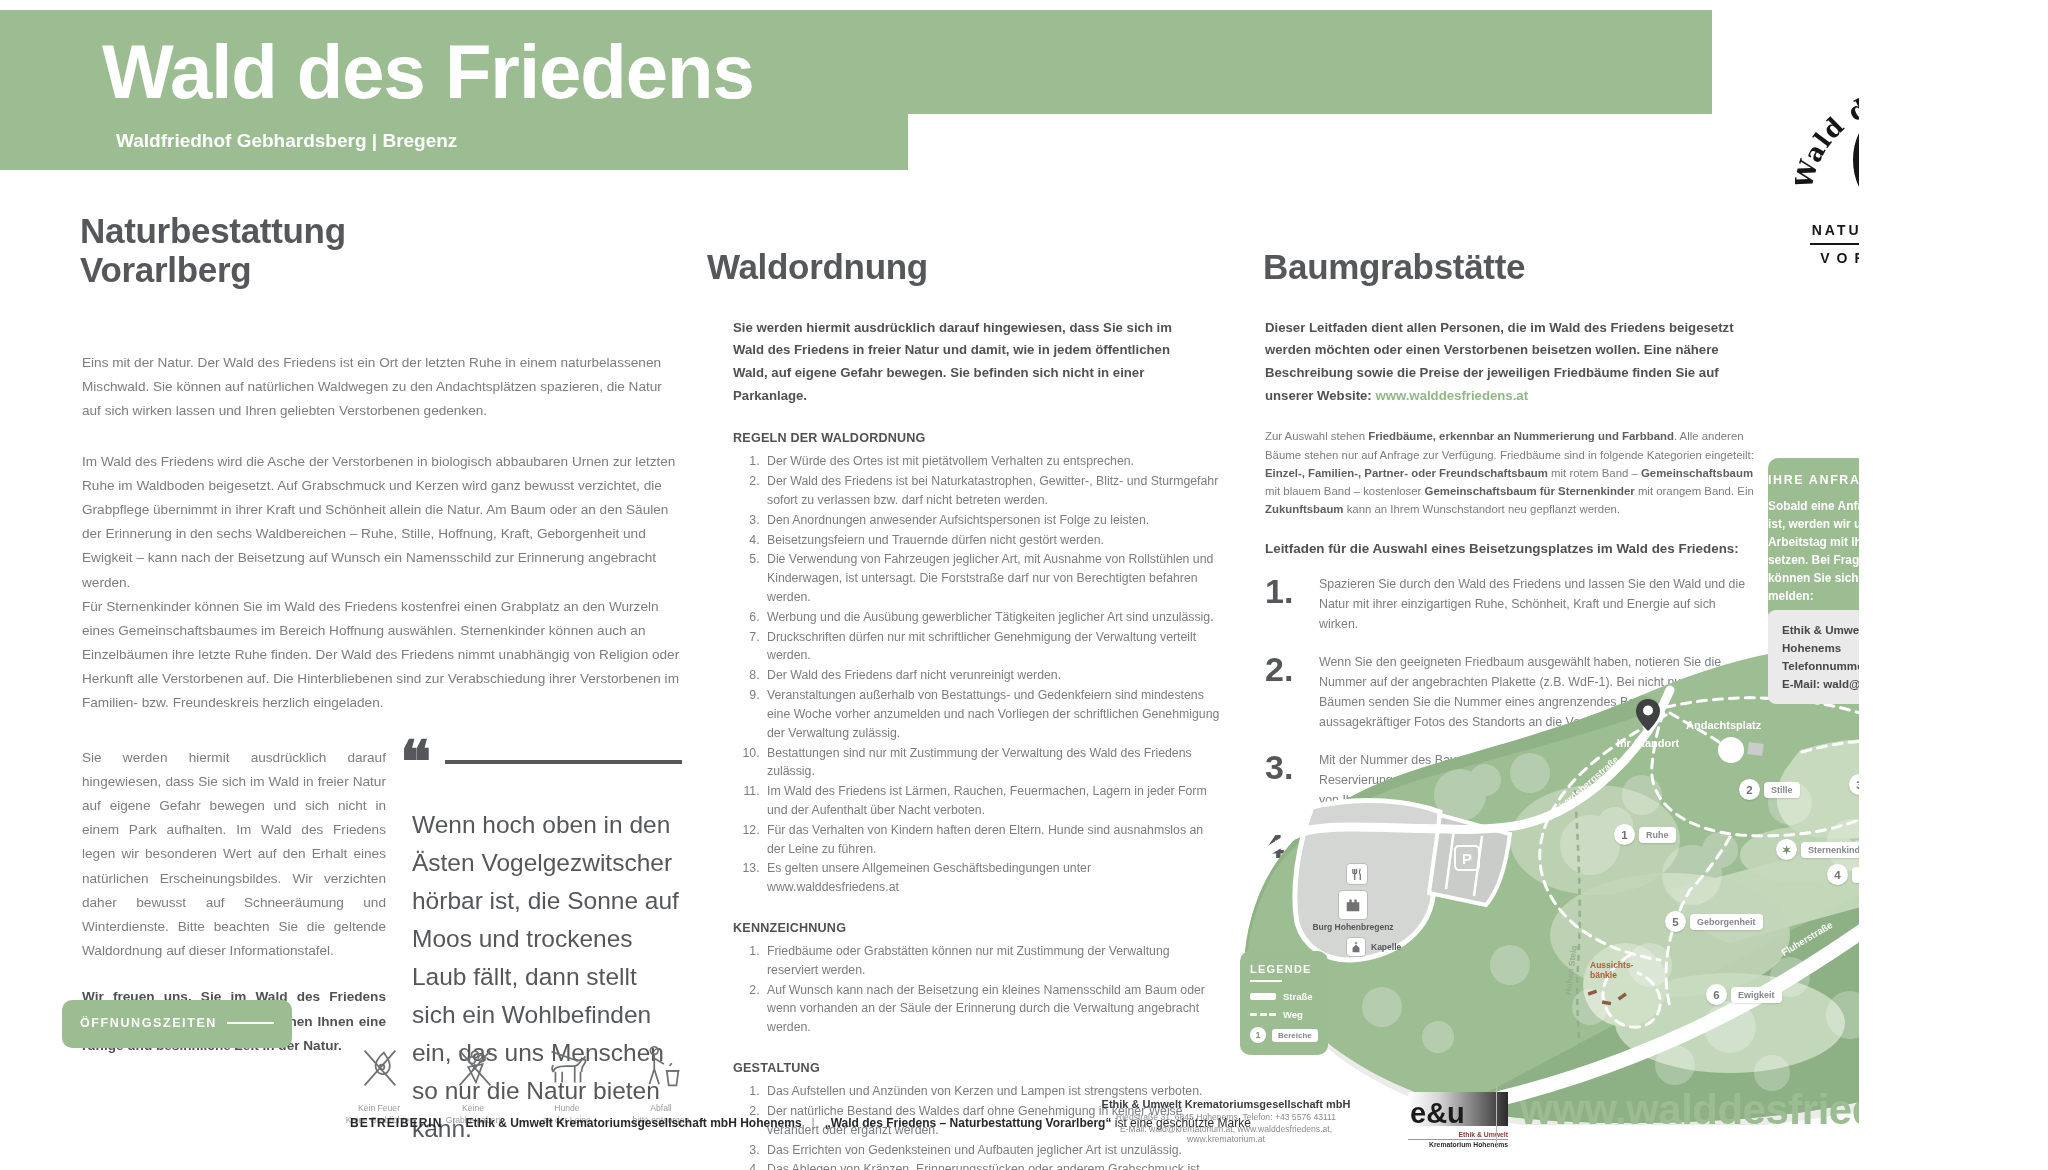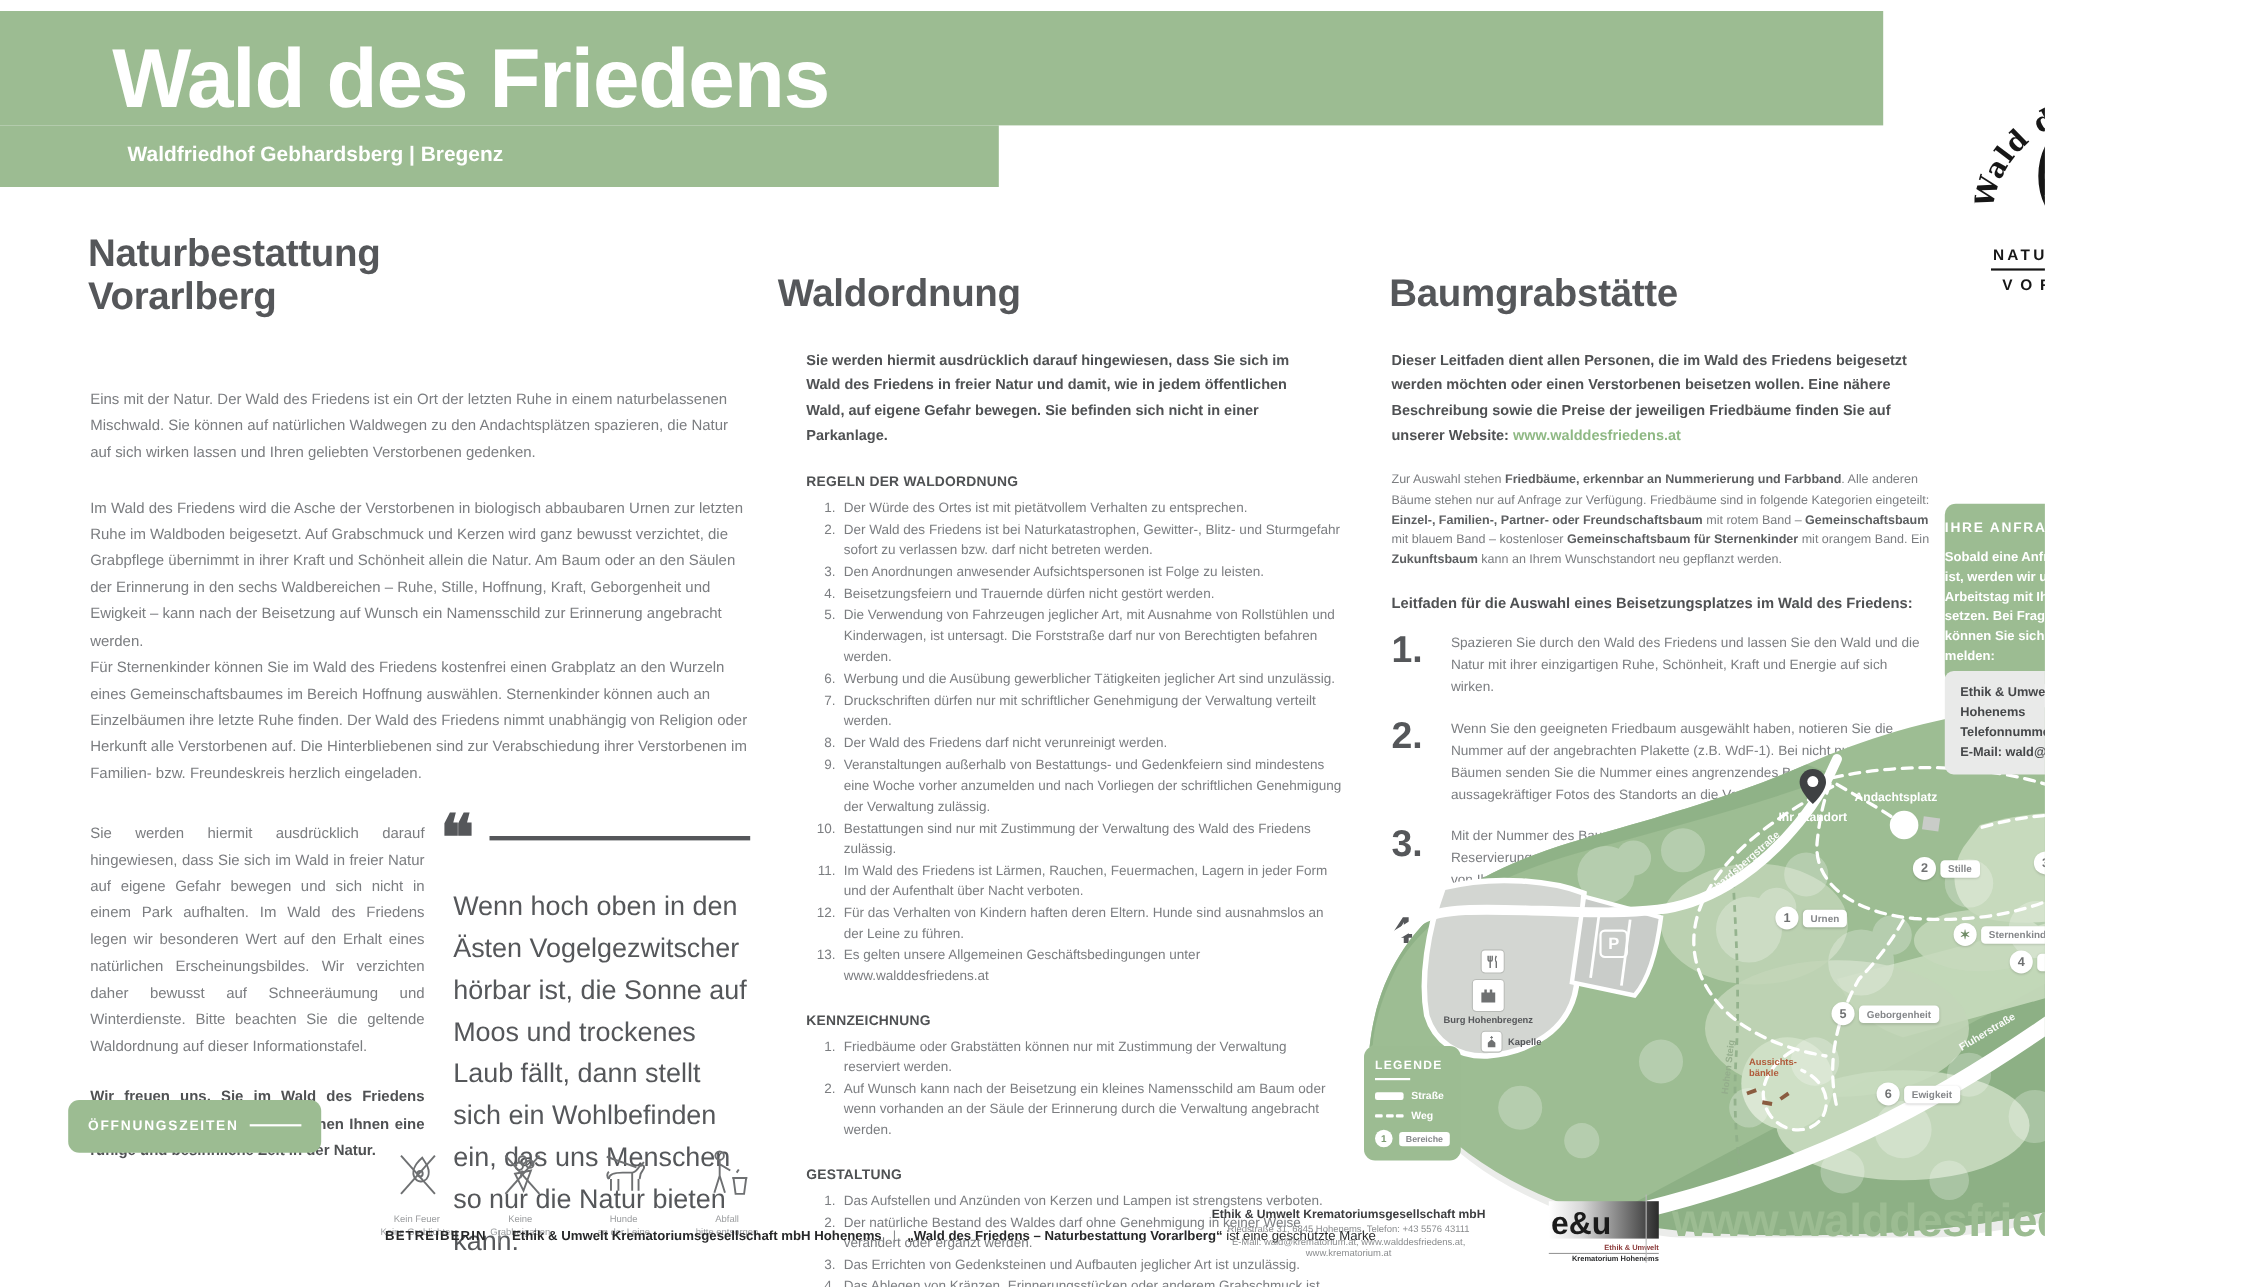--- a/index.html
+++ b/index.html
@@ -379,21 +379,21 @@
           <circle cx="14" cy="13.5" r="5" fill="#fff"></circle>
         </svg>
     </div>
     <div class="maplabel" style="left:578px;top:192px;width:80px;text-align:center;">Ihr Standort</div>
     <div class="maplabel" style="left:656px;top:174px;">Andachtsplatz</div>
     <div class="aplatz-circle" style="left:688px;top:192px;"></div>
     <div class="grey-sq" style="left:718px;top:198px;"></div>
 
     <div class="badge" style="left:584px;top:279px;">
         <span class="bnum">1</span>
-        <span class="blab">Urnen</span>
+        <span class="blab">Ruhe</span>
       </div>
     <div class="badge" style="left:709px;top:234px;">
         <span class="bnum">2</span>
         <span class="blab">Stille</span>
       </div>
     <div class="badge" style="left:819px;top:229px;">
         <span class="bnum">3</span>
         <span class="blab">Hoffnung</span>
       </div>
     <div class="badge" style="left:797px;top:319px;">

